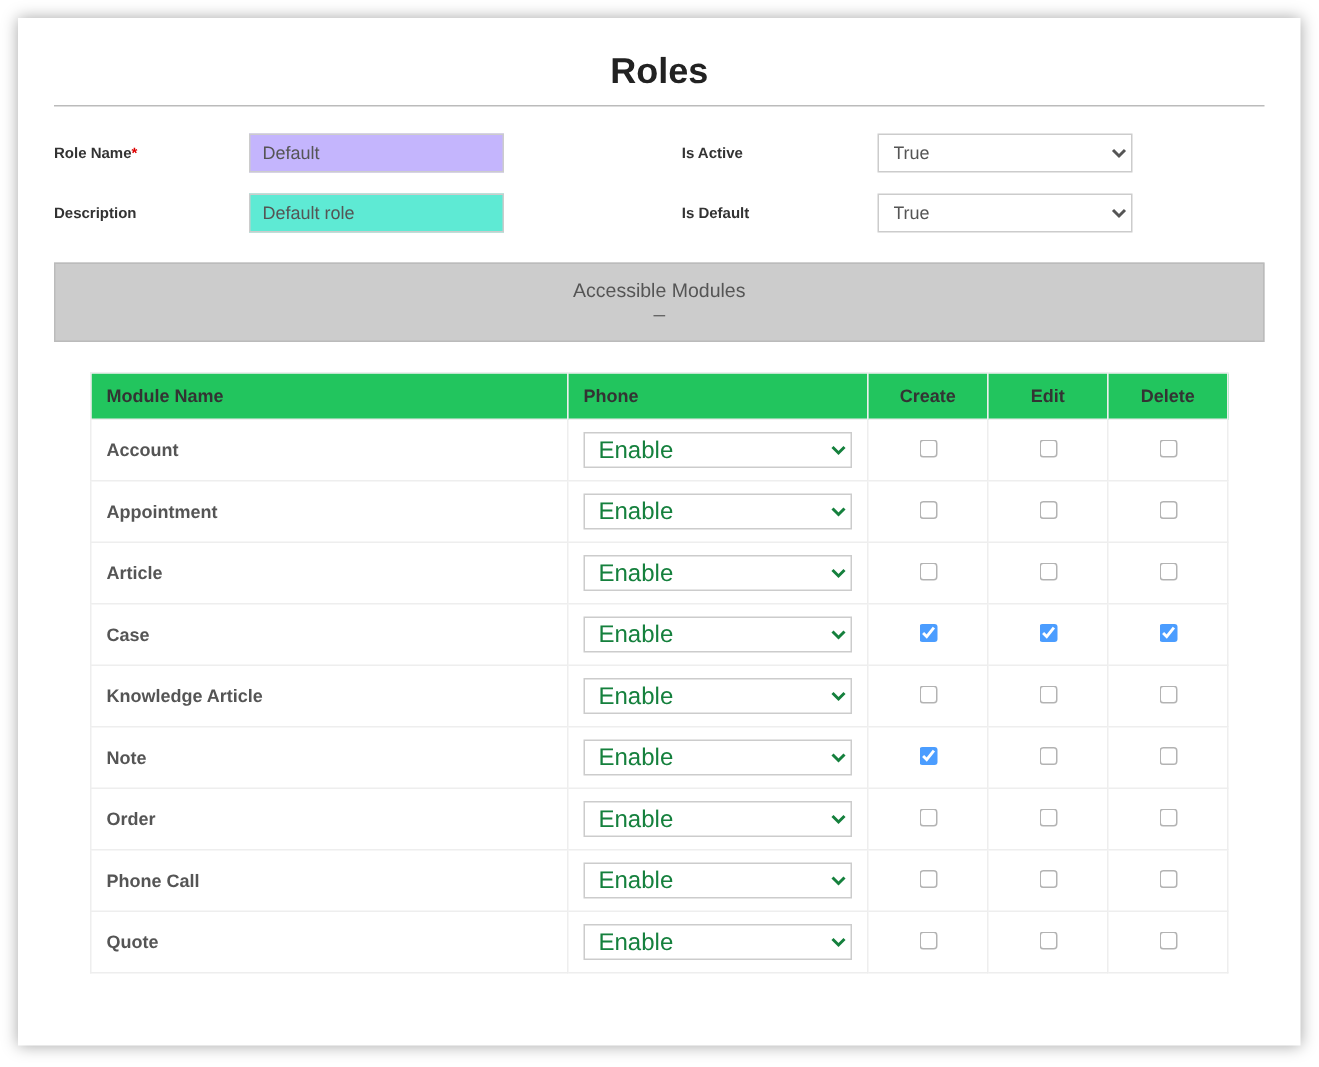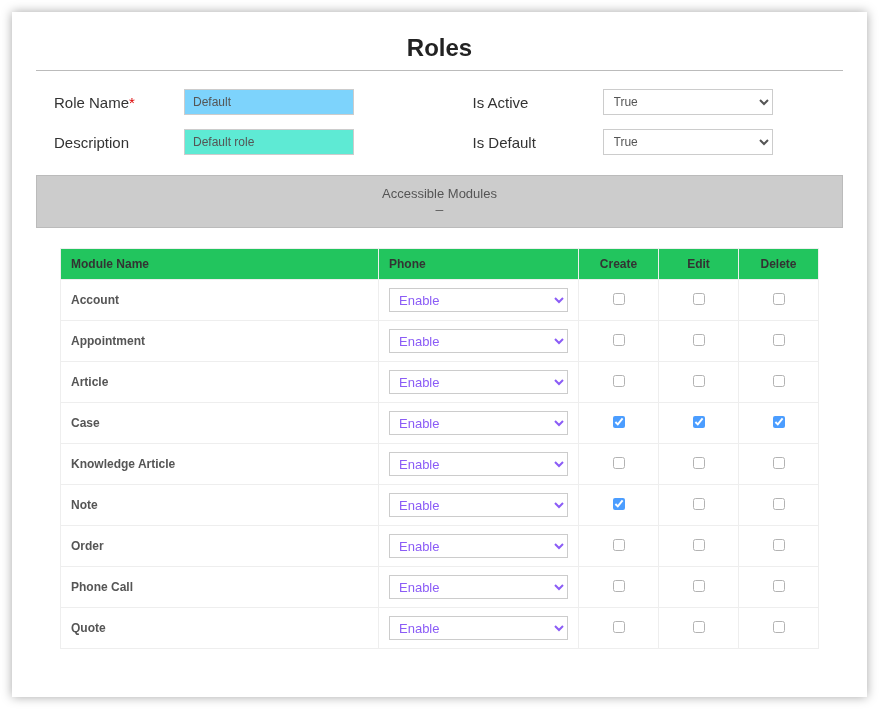--- a/index.html
+++ b/index.html
@@ -38,37 +38,36 @@
       flex-direction: column;
       gap: 14px;
     }
     .form-row {
       display: flex;
       align-items: center;
       gap: 10px;
     }
     .form-label {
       width: 120px;
-      font-size: 15px;
-      font-weight: normal;
+      font-size: 10px;
+      font-weight: bold;
       color: #333;
-      margin-left: 18px;
     }
     .req { color: #d00; }
     .input-text {
       width: 170px;
       height: 26px;
       padding: 2px 8px;
       font-size: 12px;
       color: #555;
       border: 1px solid #ccc;
       background: #5eead4;
     }
     .input-text.readonly {
-      background: #7dd3fc;
+      background: #c4b5fd;
     }
     .select {
       width: 170px;
       height: 26px;
       padding: 2px 6px;
       font-size: 12px;
       color: #555;
       border: 1px solid #ccc;
       background: #fff;
     }
@@ -110,22 +109,22 @@
     }
     table.modules td.center, table.modules th.center {
       text-align: center;
       width: 80px;
     }
     .status-cell { width: 200px; }
     .module-select {
       width: 100%;
       height: 24px;
       padding: 1px 5px;
-      font-size: 13px;
-      color: #8b5cf6;
+      font-size: 16px;
+      color: #15803d;
       border: 1px solid #ccc;
       background: #fff;
     }
     input[type=checkbox] {
       width: 12px;
       height: 12px;
       cursor: pointer;
       opacity: 0.55;
     }
     input[type=checkbox]:checked {

